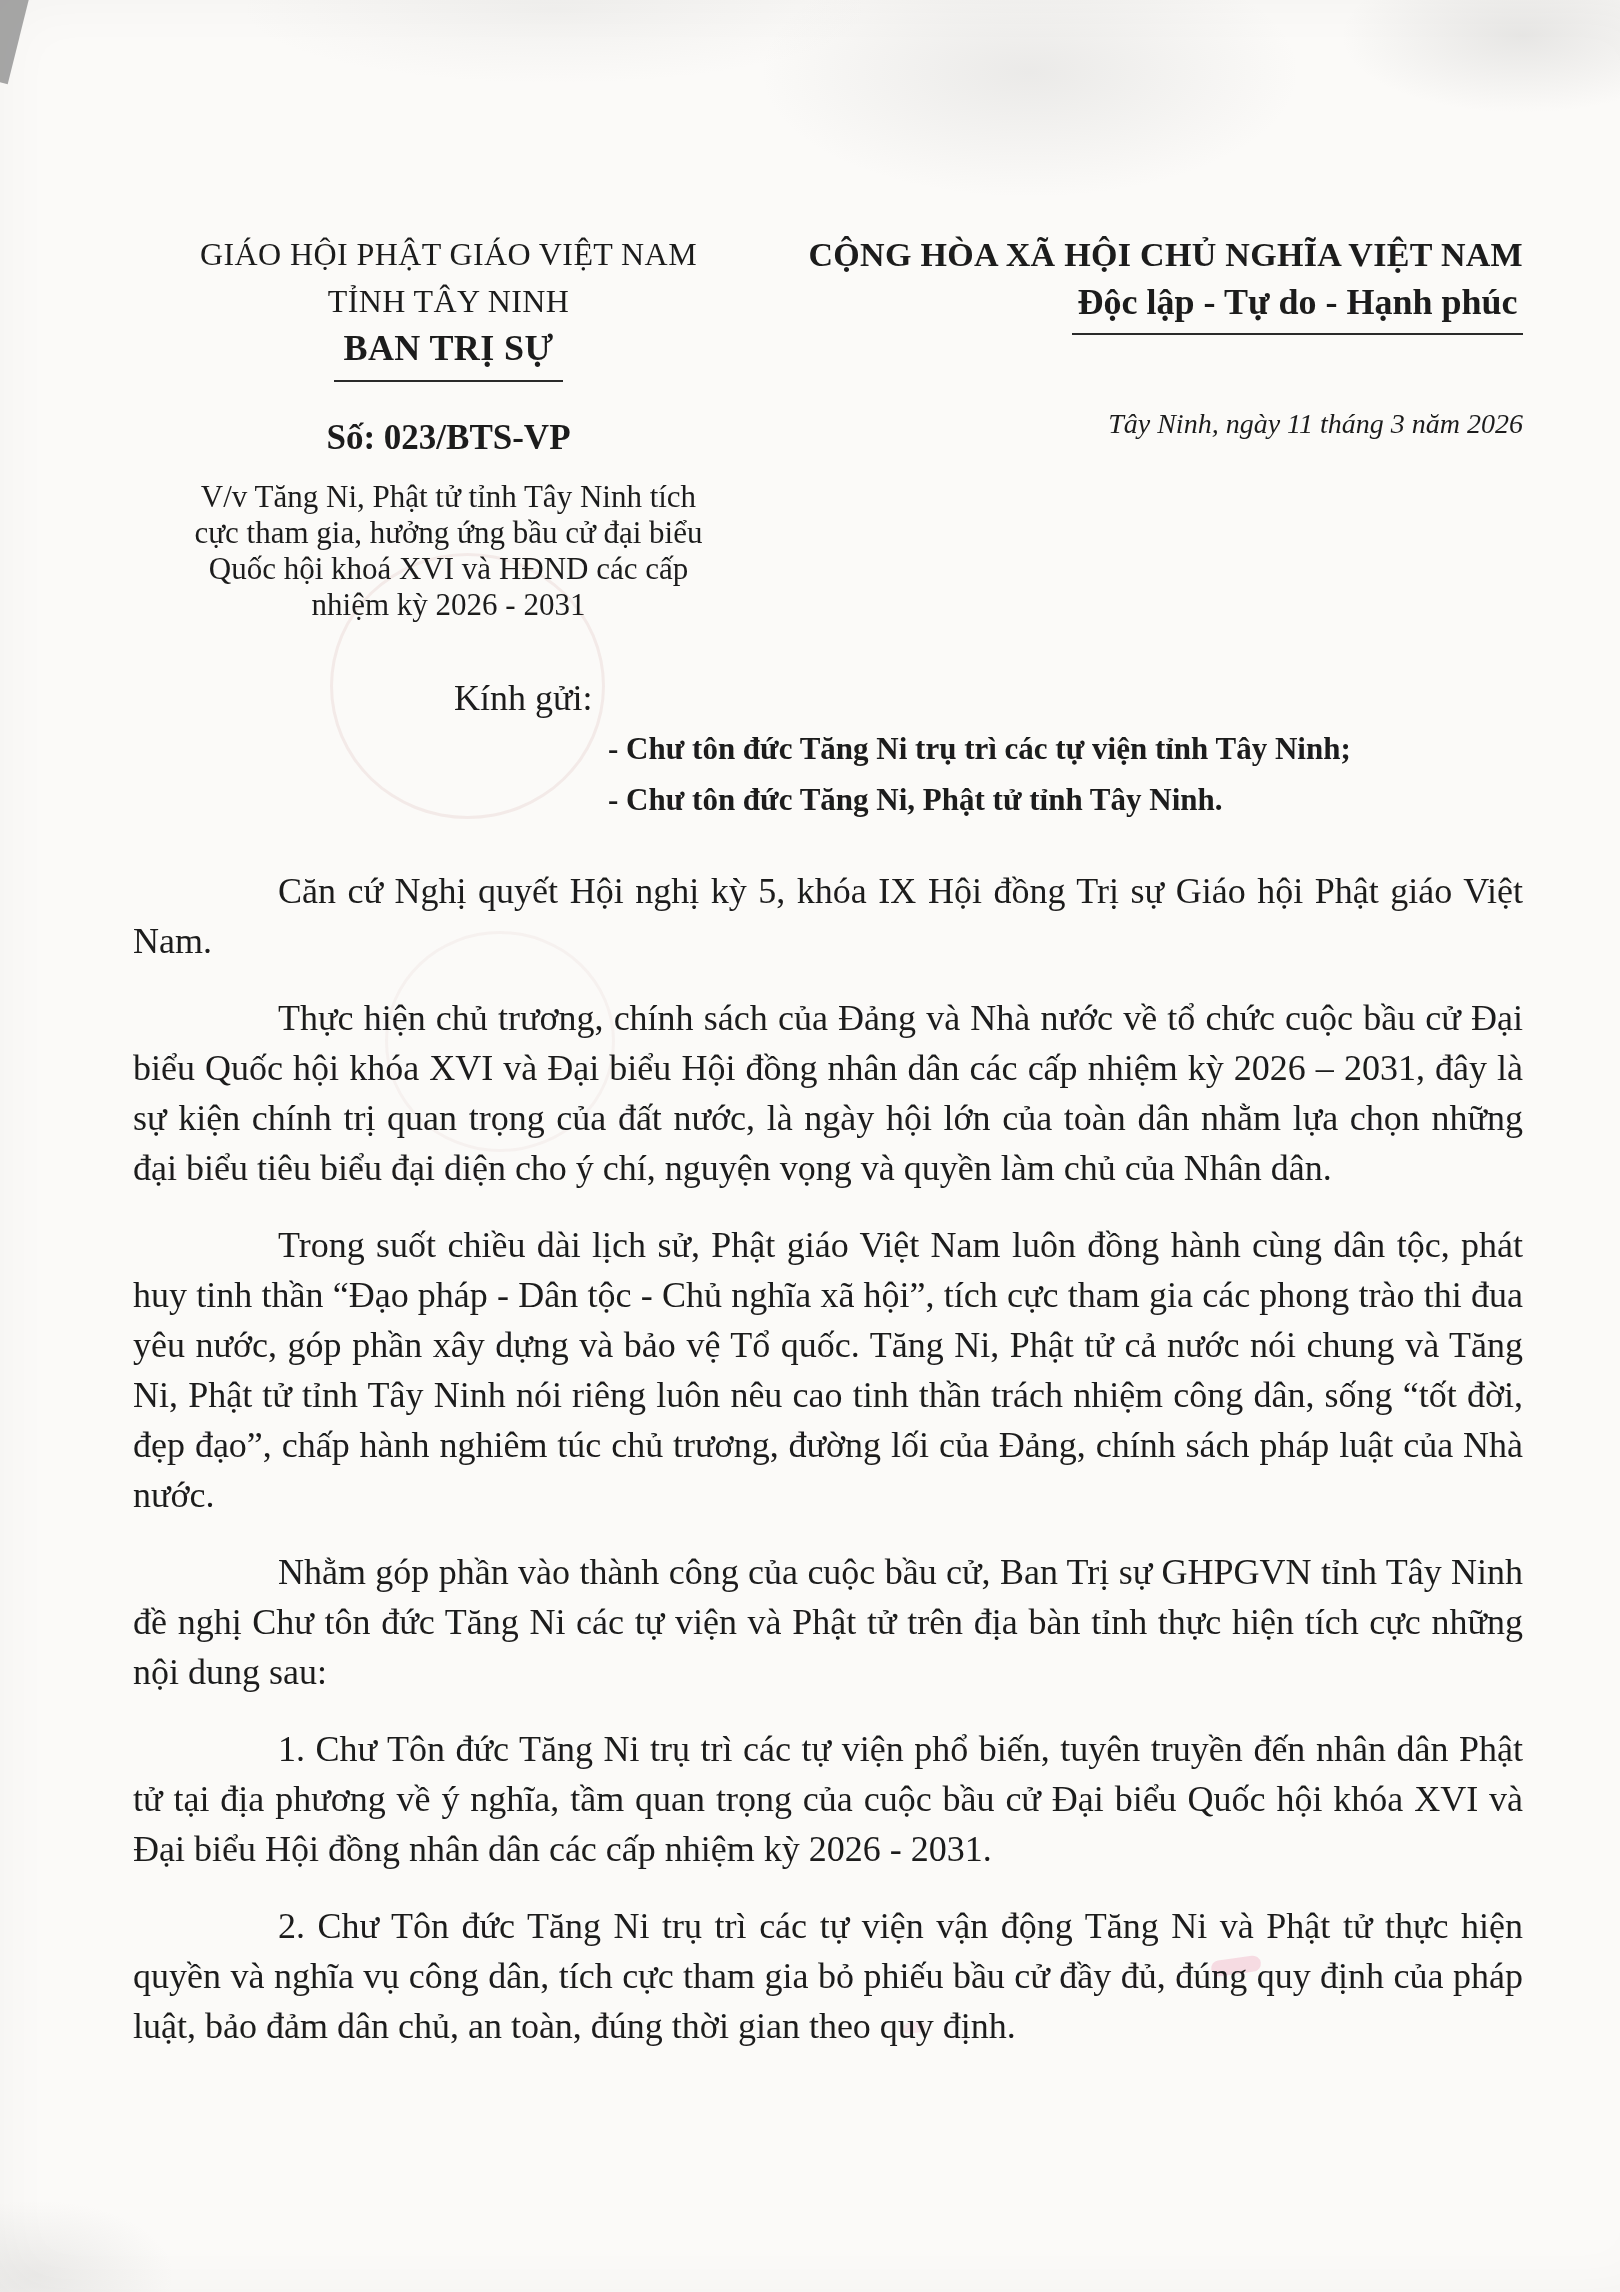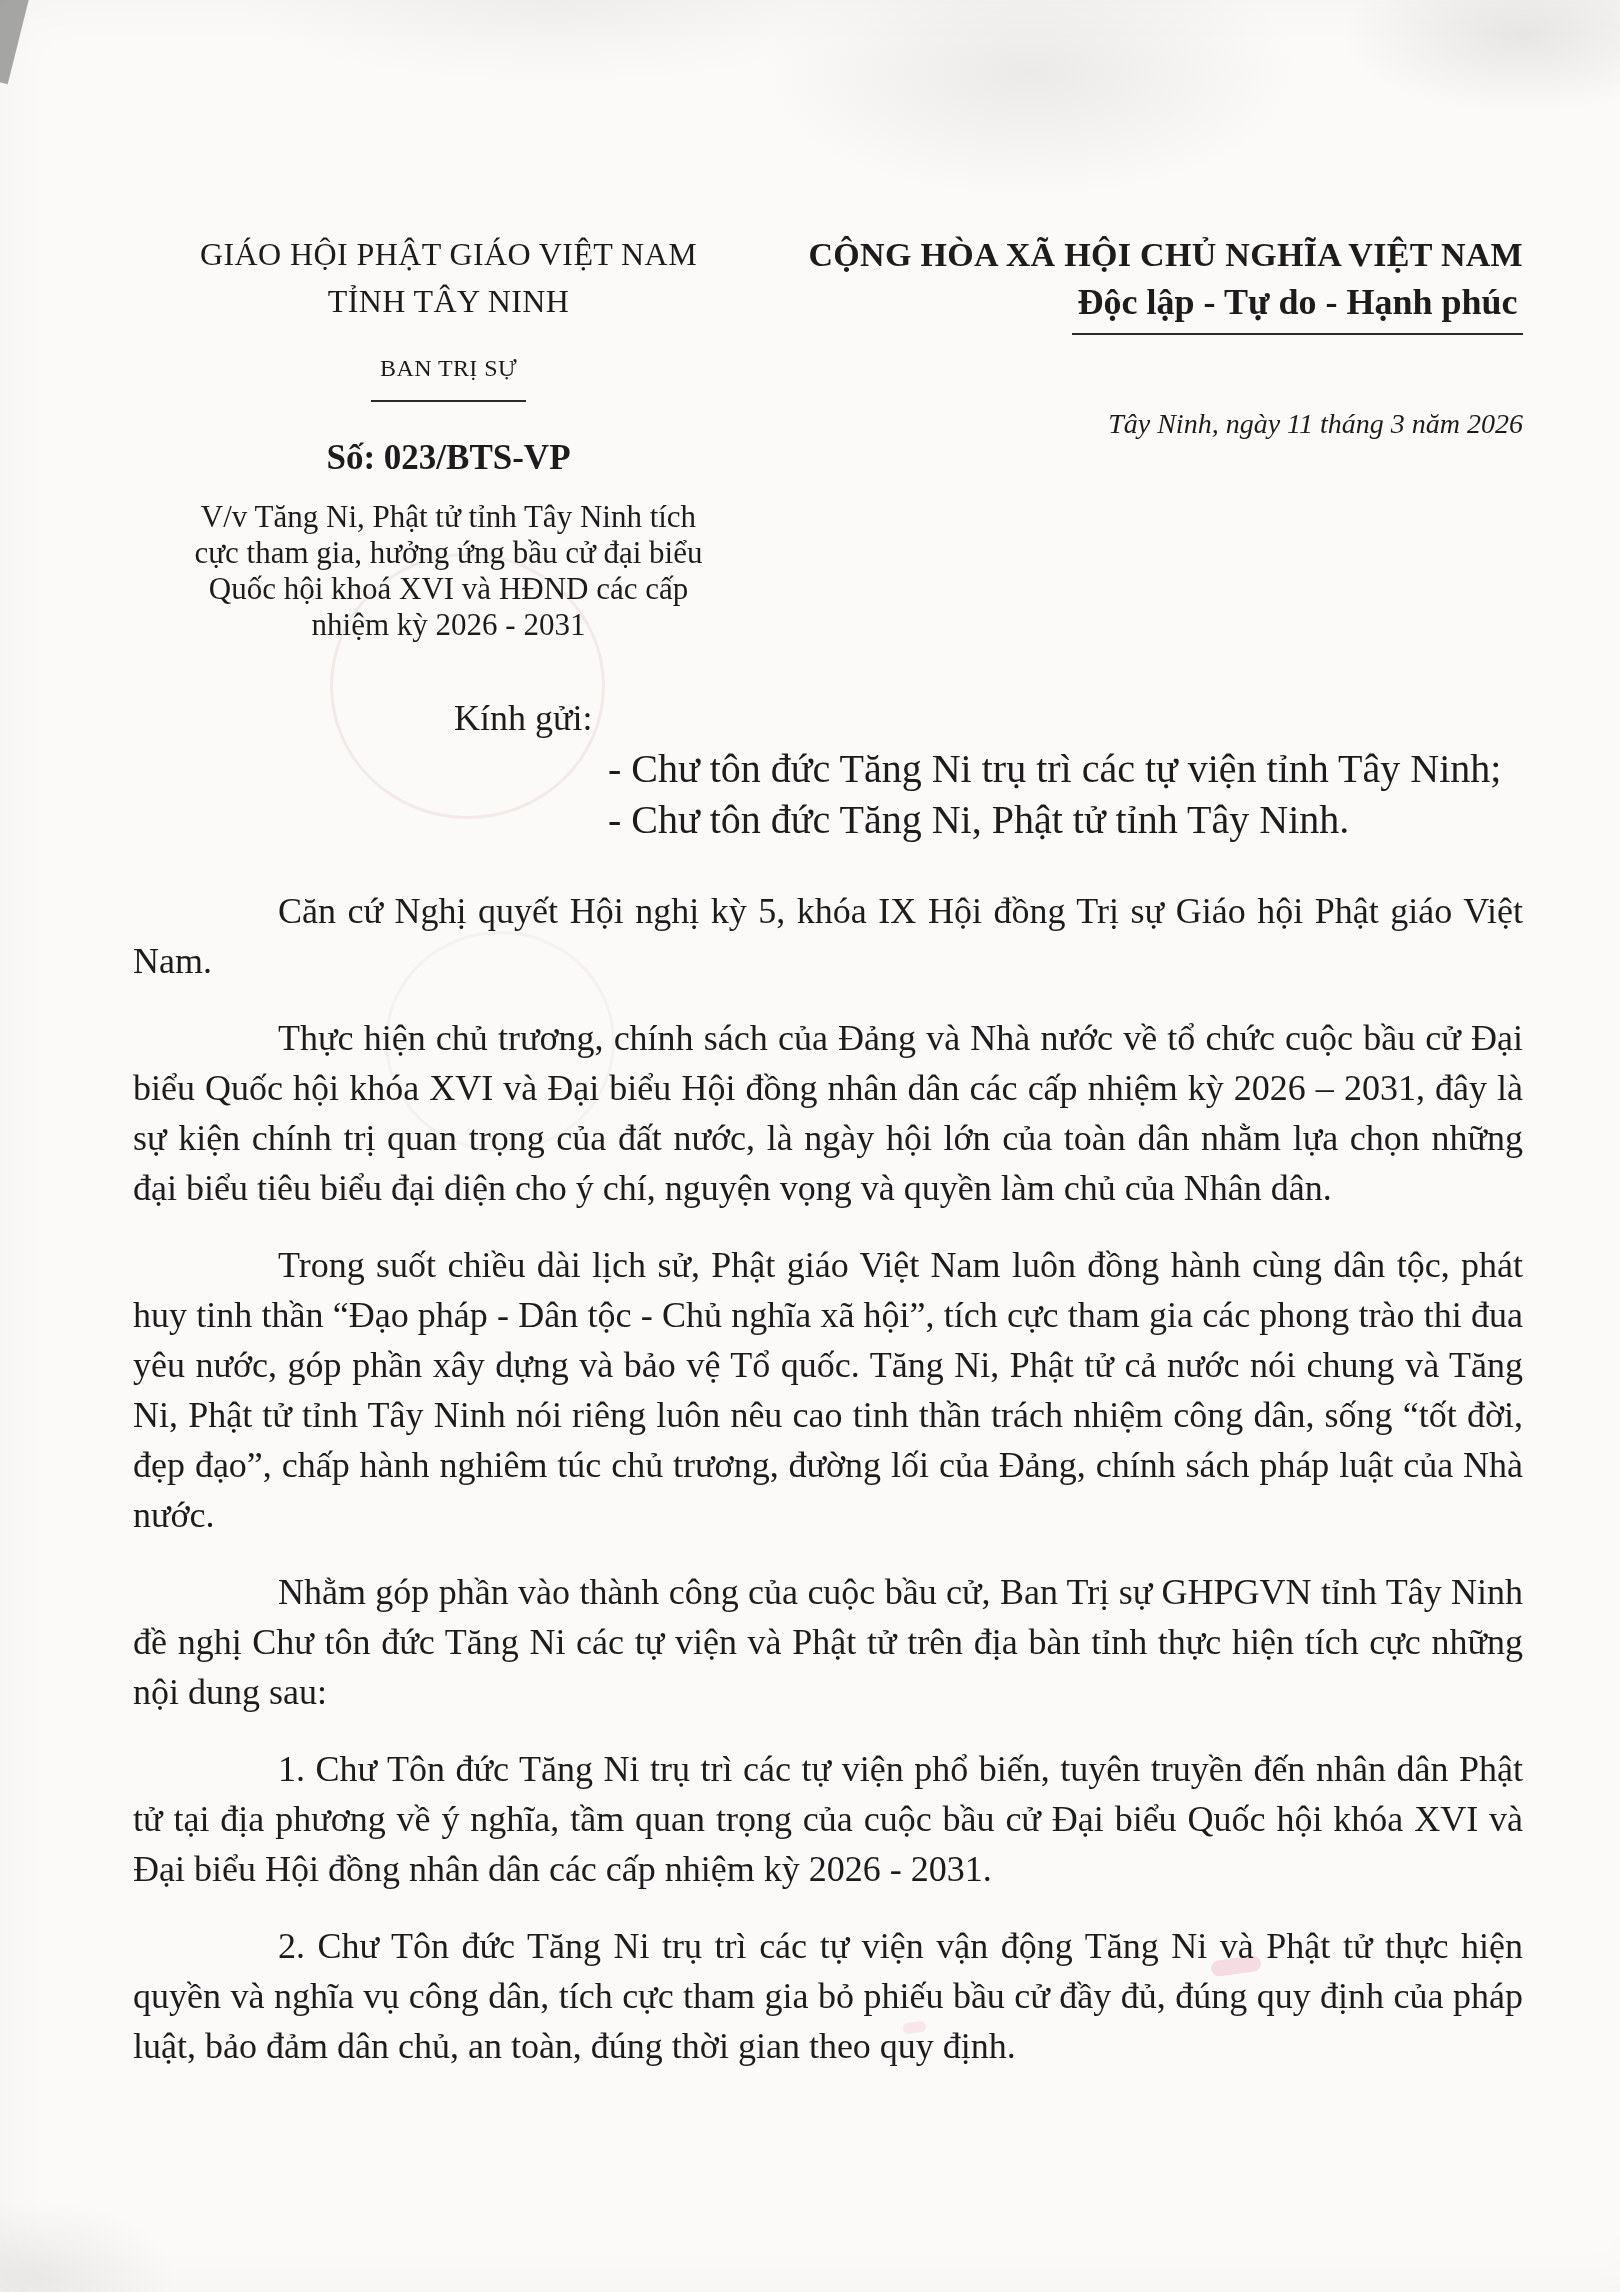--- a/index.html
+++ b/index.html
@@ -86,27 +86,26 @@
     flex: 1;
     text-align: right;
   }
   .org-line1, .org-line2 {
     font-size: 32px;
     line-height: 47px;
     letter-spacing: 0.4px;
   }
   .org-line3 {
     display: inline-block;
-    font-size: 24px;
+    font-size: 36px;
     line-height: 47px;
-    font-weight: normal;
+    font-weight: bold;
     letter-spacing: 0.4px;
     border-bottom: 2.7px solid #2a2a2a;
     padding: 0 9px 8px 9px;
-    margin-top: 20px;
   }
   .doc-number {
     margin-top: 34px;
     font-size: 35px;
     font-weight: bold;
     line-height: 43px;
   }
   .doc-subject {
     margin: 19.7px auto 0 auto;
     width: 537px;
@@ -135,22 +134,23 @@
     line-height: 45px;
   }
   .salutation-label {
     margin-top: 50px;
     margin-left: 321px;
     font-size: 36px;
     line-height: 50px;
   }
   .recipients {
     margin-left: 475px;
-    font-size: 40px;
+    font-size: 31px;
     line-height: 51px;
+    font-weight: bold;
   }
   .body-paragraph {
     margin: 27px 0 0 0;
     font-size: 36px;
     line-height: 50px;
     text-align: justify;
     text-indent: 145px;
   }
   .body-paragraph.first {
     margin-top: 41px;

